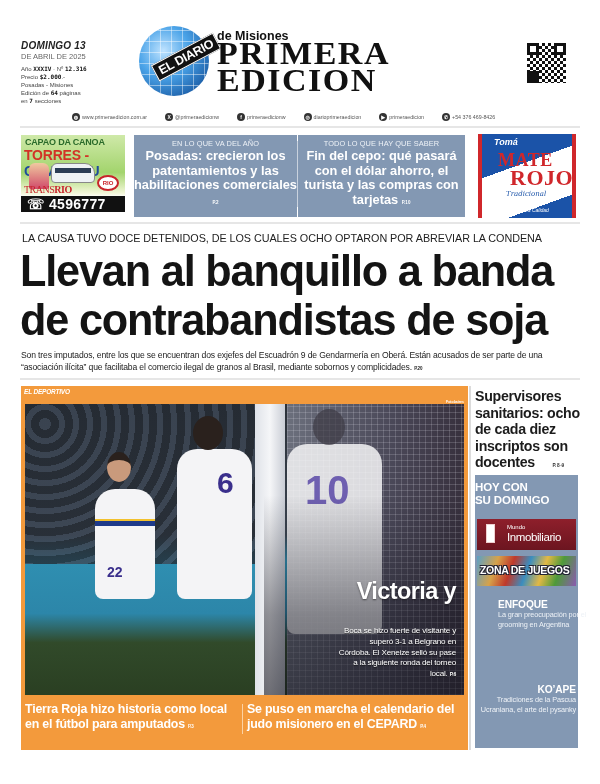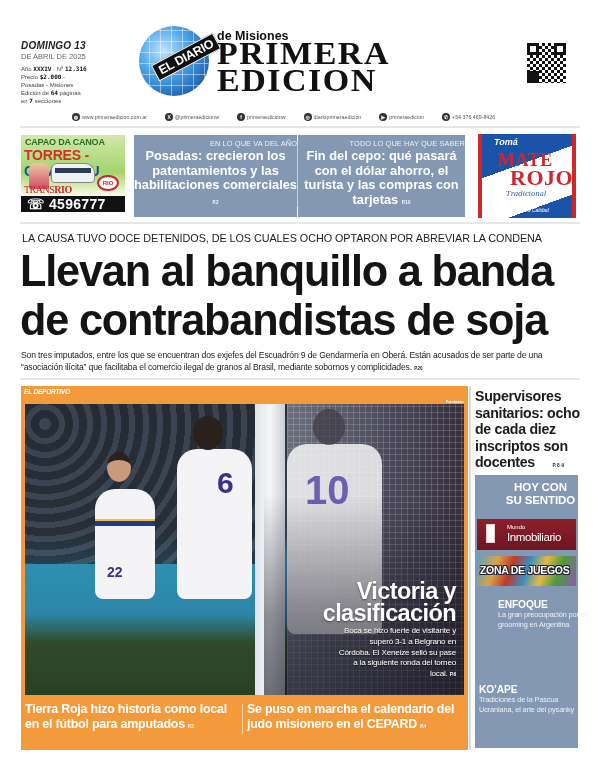--- a/index.html
+++ b/index.html
@@ -58,21 +58,21 @@
   .ad-transrio .bus::after { content:""; position:absolute; left:3px; top:4px; width:36px; height:5px; background:#2b3d55; }
   .ad-transrio .people { position: absolute; left: 8px; top: 28px; width: 20px; height: 26px; background: linear-gradient(#f0c9a0,#d04a6a); border-radius: 6px 6px 2px 2px; }
   .ad-transrio .rio { position: absolute; left: 76px; top: 40px; width: 22px; height: 16px; border-radius: 50%; background: #fff; border: 2px solid #c8232a; color: #c8232a; font-size: 6px; font-weight: 900; display:flex; align-items:center; justify-content:center; }
   .ad-transrio .brand { position: absolute; left: 3px; top: 49px; font-size: 10px; font-weight: 400; color: #c8232a; letter-spacing: -0.5px; font-family: Liberation Serif, serif; }
   .ad-transrio .brand b { font-weight: 900; color: #c8232a; }
   .ad-transrio .phone { position: absolute; left: 0; top: 61px; width: 104px; height: 16px; background: #111; color: #fff; }
   .ad-transrio .phone .num { position: absolute; left: 6px; top: 0px; font-size: 14px; font-weight: 900; letter-spacing: 0.3px; }
   .ad-transrio .phone .url { position: absolute; left: 5px; top: 15px; font-size: 5px; font-weight: 700; }
 
   .teaser { position: absolute; top: 135px; height: 82px; background: #8398b3; color: #fff; text-align: center; }
-  .teaser .kicker { font-size: 7.4px; color: #eef2f7; margin-top: 4px; letter-spacing: 0.1px; text-align: right; }
+  .teaser .kicker { font-size: 7.4px; color: #eef2f7; margin-top: 4px; letter-spacing: 0.1px; }
   .teaser .head { font-size: 12.8px; font-weight: 700; line-height: 14.5px; margin-top: 1px; }
   .teaser .pg { font-size: 4.5px; font-weight: 700; }
   .teaser-1 { left: 134px; width: 163px; }
   .teaser-2 { left: 298px; width: 167px; }
   .teaser-divider { position: absolute; left: 297px; top: 141px; width: 1px; height: 66px; background: #c9d2de; }
 
   .ad-materojo { position: absolute; left: 478px; top: 134px; width: 98px; height: 84px; background: #fff; overflow: hidden; }
   .ad-materojo .bg { position: absolute; left: 4px; top: 0; width: 90px; height: 84px; background: linear-gradient(160deg, #1b53a8 0 38%, #ffffff 38% 80%, #1b53a8 80%); }
   .ad-materojo .redband { position:absolute; left:0; top:0; width:98px; height:84px; border-left: 4px solid #d0272b; border-right: 4px solid #d0272b; }
   .ad-materojo .toma { position: absolute; left: 16px; top: 3px; font-size: 9px; font-style: italic; font-weight: 700; color: #fff; }
@@ -124,34 +124,34 @@
   .sub-story .pg { font-size: 4.5px; }
   .sub-1 { left: 4px; width: 215px; }
   .sub-2 { left: 226px; width: 218px; }
   .sub-divider { position: absolute; left: 221px; top: 318px; width: 1px; height: 30px; background: #fcd2a3; }
 
   
   .col-divider { position: absolute; left: 469px; top: 386px; width: 2px; height: 364px; background: #dcdcdc; }
   .right-story { position: absolute; left: 475px; top: 388px; width: 108px; font-size: 14.2px; font-weight: 700; line-height: 16.5px; color: #1c1c1c; letter-spacing: -0.3px; }
   .right-story .pg { font-size: 4.8px; font-weight: 700; margin-left: 14px; color: #333; }
   .sidebar { position: absolute; left: 475px; top: 475px; width: 103px; height: 273px; background: #8398b3; }
-  .sidebar .title { text-align: center; color: #fff; font-weight: 700; font-size: 11.5px; line-height: 13px; margin-top: 6px; letter-spacing: -0.1px; padding-left: 28px; }
+  .sidebar .title { color: #fff; font-weight: 700; font-size: 11.5px; line-height: 13px; margin-top: 6px; letter-spacing: -0.1px; }
   .promo-inmo { position: absolute; left: 2px; top: 44px; width: 99px; height: 31px; background: linear-gradient(180deg,#8e1f2b,#6c1520); }
   .promo-inmo .door { position: absolute; left: 9px; top: 5px; width: 9px; height: 19px; background: #fff; border: 1px solid #f0d0d0; }
   .promo-inmo .mundo { position: absolute; left: 30px; top: 5px; font-size: 6px; color: #fff; }
   .promo-inmo .inmo { position: absolute; left: 30px; top: 12px; font-size: 11.5px; color: #fff; letter-spacing: -0.4px; }
   .promo-juegos { position: absolute; left: 2px; top: 81px; width: 99px; height: 30px; overflow: hidden;
                   background: linear-gradient(110deg, #5aa0c7 0%, #d6a24a 20%, #c0392b 35%, #3a8dbf 50%, #e2b845 65%, #4e9a3a 80%, #8b5ab0 100%); }
   .promo-juegos .txt { position: absolute; left: 3px; top: 8px; font-size: 10.5px; font-weight: 900; color: #fff; letter-spacing: -0.3px; text-shadow: 1px 1px 0 #223, -1px -1px 0 #223, 1px -1px 0 #223, -1px 1px 0 #223; white-space: nowrap; }
   .sb-item { position: absolute; left: 4px; width: 97px; color: #fff; }
   .sb-item .h { font-weight: 700; font-size: 10.2px; line-height: 11px; letter-spacing: -0.1px; }
   .sb-item .d { font-size: 7.3px; line-height: 9.6px; color: #eef2f7; letter-spacing: -0.1px; }
   .sb-1 { top: 124px; margin-left: 19px; }
   .sb-2 { top: 162px; }
-  .sb-3 { top: 209px; }
+  .sb-3 { top: 209px; text-align: right; }
 </style>
 </head>
 <body>
 
 <header class="masthead">
   <div class="edition-info">
     <div class="day">DOMINGO 13</div>
     <div class="date">DE ABRIL DE 2025</div>
     <div class="meta">
       <div>
@@ -285,21 +285,20 @@
     <div class="num n6">6</div>
     <div class="num n22">22</div>
     <div class="post"></div>
     <div class="net"></div>
     <div class="player p3"></div>
     <div class="head h3"></div>
     <div class="num n10">10</div>
     <div class="gradient"></div>
     <div class="photo-title">
       <div>Victoria y</div>
-      <div>clasificación</div>
     </div>
     <div class="photo-body">
       <span>Boca se hizo fuerte de visitante y superó 3-1 a Belgrano en Córdoba. El Xeneize selló su pase a la siguiente ronda del torneo local.</span>
       <span class="pg">P.6</span>
     </div>
   </div>
   <div class="sub-story sub-1">
     <span>Tierra Roja hizo historia como local en el fútbol para amputados</span>
     <span class="pg">P.3</span>
   </div>
@@ -312,21 +311,21 @@
 
 <div class="col-divider"></div>
 <div class="right-story">
   <span>Supervisores sanitarios: ocho de cada diez inscriptos son docentes</span>
   <span class="pg">P. 8 -9</span>
 </div>
 
 <aside class="sidebar">
   <div class="title">
     <div>HOY CON</div>
-    <div>SU SENTIDO</div>
+    <div>SU DOMINGO</div>
   </div>
   <div class="promo-inmo">
     <div class="door"></div>
     <div class="mundo">Mundo</div>
     <div class="inmo">Inmobiliario</div>
   </div>
   <div class="promo-juegos">
     <div class="txt">ZONA DE JUEGOS</div>
   </div>
   <div class="sb-item sb-1">

